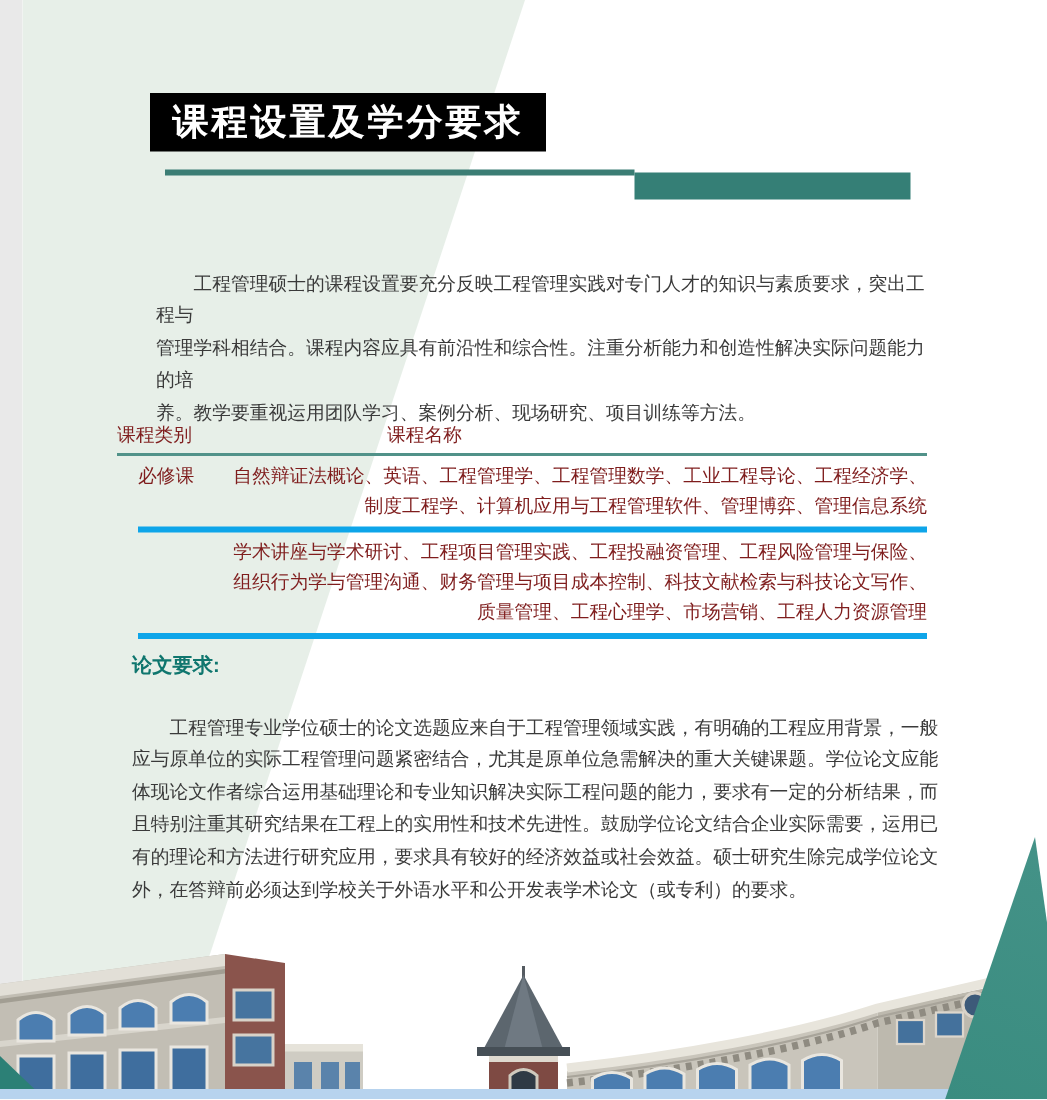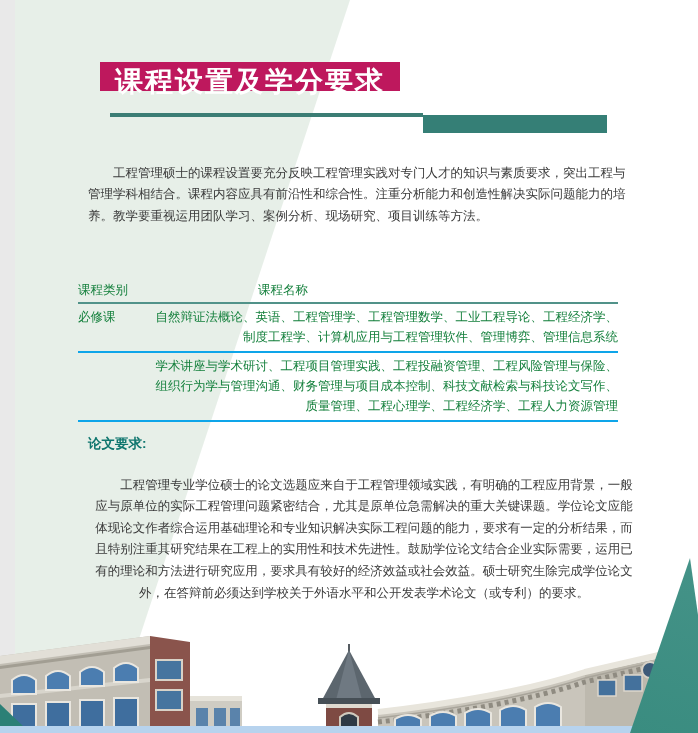--- a/index.html
+++ b/index.html
@@ -9,43 +9,43 @@
   
   .edge-strip{position:absolute;left:0;top:0;width:15px;height:733px;background:#e9e9e9;z-index:0;}
 
   
   .green-diagonal{position:absolute;left:0;top:0;width:698px;height:733px;z-index:0;
     background:linear-gradient(115deg,#e7efe8 55%,#dcebe2 100%);
     -webkit-clip-path:polygon(15px 0,350px 0,108px 733px,15px 733px);
     clip-path:polygon(15px 0,350px 0,108px 733px,15px 733px);}
 
   
-  .title-box{position:absolute;left:100px;top:62px;height:29px;line-height:39px;
-    background:#be185d;color:#fff;font-size:28px;font-weight:bold;letter-spacing:2px;
+  .title-box{position:absolute;left:100px;top:62px;height:39px;line-height:39px;
+    background:#000000;color:#fff;font-size:24px;font-weight:bold;letter-spacing:2px;
     padding:0 15px;z-index:3;}
   .title-rule-thin{position:absolute;left:110px;top:113px;width:313px;height:4px;background:#3b7d74;z-index:3;}
   .title-rule-thick{position:absolute;left:423px;top:115px;width:184px;height:18px;background:#357f76;z-index:3;}
 
   
   .body-text{color:#3a3a3a;font-size:12.5px;line-height:21.6px;white-space:pre-line;}
   .intro{position:absolute;left:88px;top:141px;width:552px;z-index:3;}
-  .intro p{margin:0;}
+  .intro p{margin:16px;}
 
   
-  .course-table{position:absolute;left:78px;top:280px;width:540px;z-index:3;font-size:12.5px;color:#15803d;}
+  .course-table{position:absolute;left:78px;top:280px;width:540px;z-index:3;font-size:12.5px;color:#7f1d1d;}
   .ct-header{position:relative;height:22px;line-height:20px;border-bottom:2px solid #519289;}
   .ct-header .h2{position:absolute;left:180px;top:0;}
-  .ct-row{display:flex;border-bottom:2px solid #0ea5e9;padding:3px 0 4px 0;}
+  .ct-row{display:flex;border-bottom:4px solid #0ea5e9;padding:3px 0 4px 0;margin-left:14px;}
   .ct-cat{width:50px;flex:0 0 50px;line-height:20px;}
   .ct-courses{flex:1;line-height:20px;white-space:pre-line;text-align:right;}
 
   
   .thesis-heading{position:absolute;left:88px;top:435px;font-size:13.5px;font-weight:bold;color:#0f766e;z-index:3;}
   .thesis-body{position:absolute;left:88px;top:453px;width:552px;z-index:3;}
-  .thesis-body p{margin:0;text-align:center;}
+  .thesis-body p{margin:0;}
 
   
   .campus{position:absolute;left:0;top:618px;width:698px;height:115px;z-index:1;}
 
   
   .teal-wedge{position:absolute;left:0;top:0;width:698px;height:733px;z-index:2;
     background:linear-gradient(200deg,#7db4b0 0%,#4a968c 45%,#2e8577 100%);
     -webkit-clip-path:polygon(690px 558px,698px 615px,698px 733px,630px 733px);
     clip-path:polygon(690px 558px,698px 615px,698px 733px,630px 733px);}
 </style>
@@ -73,21 +73,21 @@
       <span class="h2">课程名称</span>
     </div>
     <div class="ct-row">
       <div class="ct-cat">必修课</div>
       <div class="ct-courses">自然辩证法概论、英语、工程管理学、工程管理数学、工业工程导论、工程经济学、
 制度工程学、计算机应用与工程管理软件、管理博弈、管理信息系统</div>
     </div>
     <div class="ct-row">
       <div class="ct-courses">学术讲座与学术研讨、工程项目管理实践、工程投融资管理、工程风险管理与保险、
 组织行为学与管理沟通、财务管理与项目成本控制、科技文献检索与科技论文写作、
-质量管理、工程心理学、工程经济学、工程人力资源管理</div>
+质量管理、工程心理学、市场营销、工程人力资源管理</div>
     </div>
   </div>
 
   <div class="thesis-heading">论文要求:</div>
   <div class="thesis-body body-text">
     <p>　　工程管理专业学位硕士的论文选题应来自于工程管理领域实践，有明确的工程应用背景，一般
 应与原单位的实际工程管理问题紧密结合，尤其是原单位急需解决的重大关键课题。学位论文应能
 体现论文作者综合运用基础理论和专业知识解决实际工程问题的能力，要求有一定的分析结果，而
 且特别注重其研究结果在工程上的实用性和技术先进性。鼓励学位论文结合企业实际需要，运用已
 有的理论和方法进行研究应用，要求具有较好的经济效益或社会效益。硕士研究生除完成学位论文

